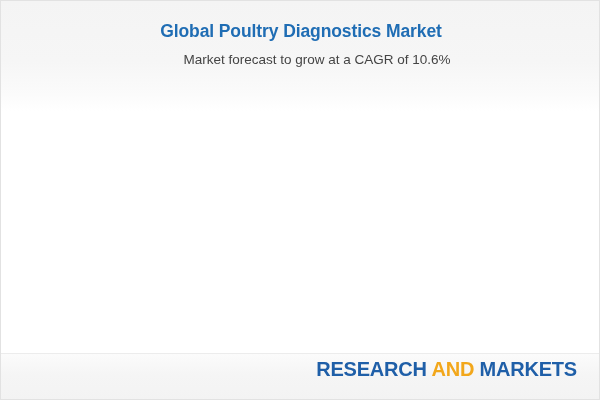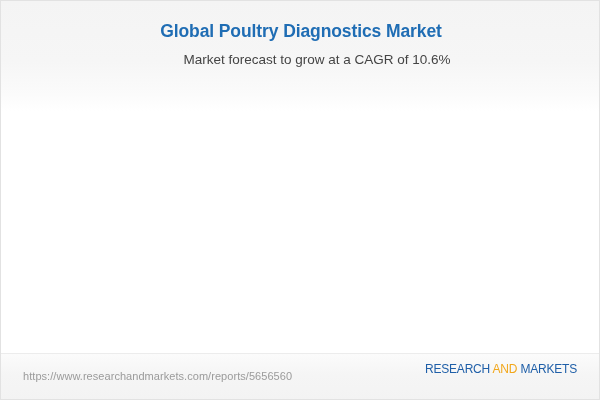--- a/index.html
+++ b/index.html
@@ -88,22 +88,22 @@
     color: #9b9b9b;
     letter-spacing: 0.05px;
   }
   #brand-logo {
     position: absolute;
     right: 22px;
     top: 360px;
     text-align: right;
   }
   #brand-main {
-    font-size: 12px;
-    font-weight: normal;
+    font-size: 20px;
+    font-weight: bold;
     letter-spacing: -0.2px;
     line-height: 17px;
     white-space: nowrap;
   }
   .brand-blue { color: #1f5fa8; }
   .brand-amber { color: #f2a71b; }
   #brand-tagline {
     font-size: 7.6px;
     font-weight: bold;
     color: #1f5fa8;
@@ -148,19 +148,18 @@
         
         
       </div>
 
     </div>
 
   </div>
 
   <div id="footer-band"></div>
 
-  <div id="footer-url">https://www.researchandmarkets.com/reports/5656560</div>
 
   <div id="brand-logo">
     <div id="brand-main"><span class="brand-blue">RESEARCH </span><span class="brand-amber">AND </span><span class="brand-blue">MARKETS</span></div>
   </div>
 
 </div>
 
 </body></html>

